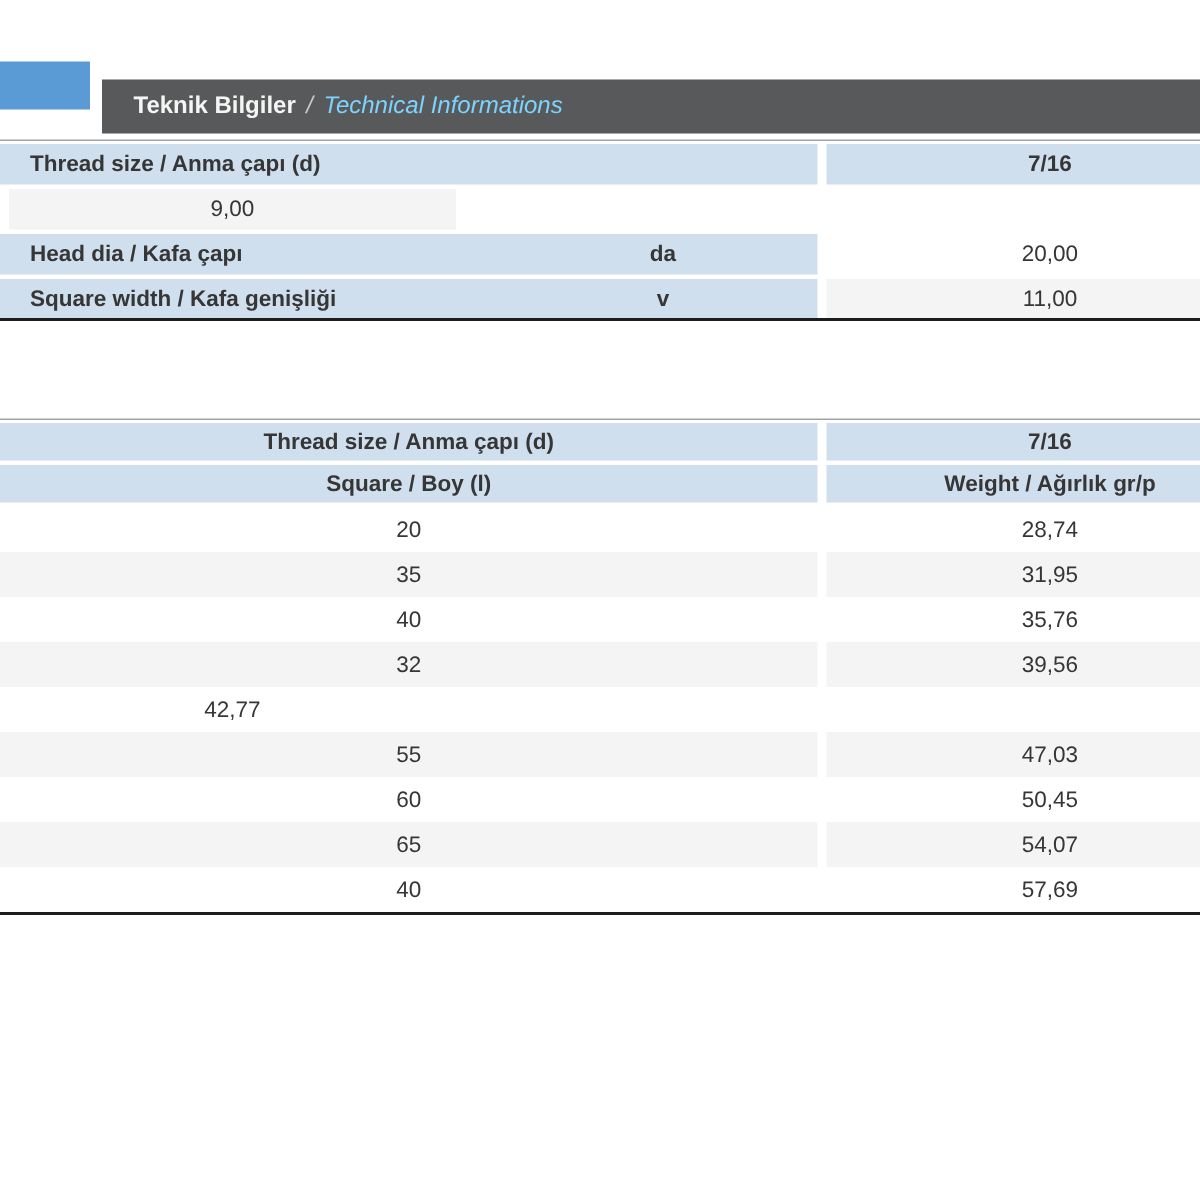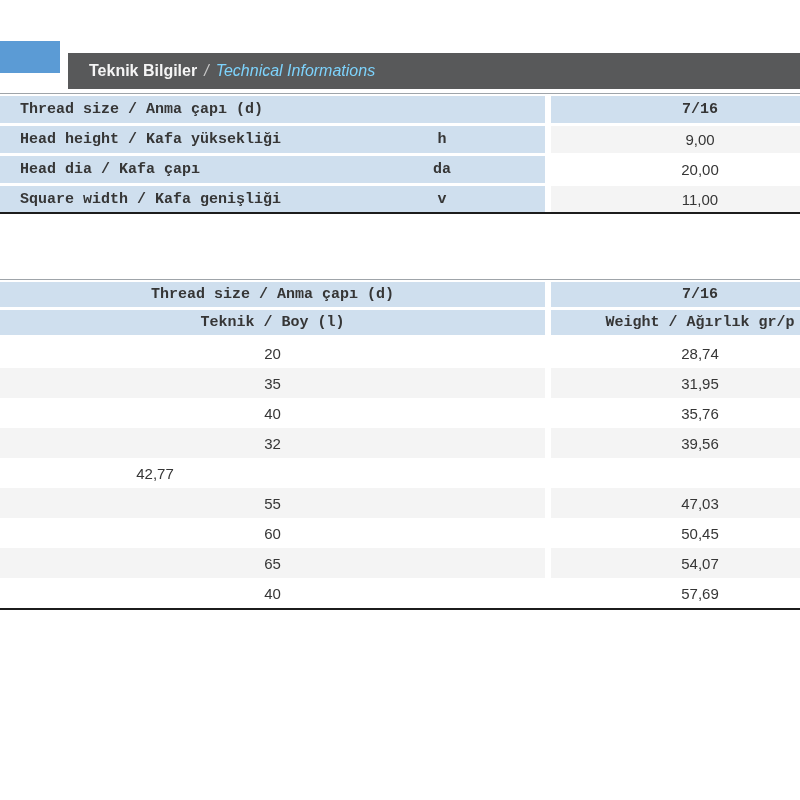--- a/index.html
+++ b/index.html
@@ -34,21 +34,21 @@
   .title-main { color: #f5f5f5; font-weight: 700; }
   .title-sep  { color: #c9c9c9; font-style: italic; margin: 0 7px; }
   .title-sub  { color: #7dd3fc; font-style: italic; font-weight: 400; }
 
   
   .tbl { position: absolute; left: 0; width: 849px; border-top: 1px solid #9fa4a9; padding-top: 2px; }
   .trow { display: flex; }
   .cell { display: flex; align-items: center; box-sizing: border-box; }
   .lcell { width: 545px; }
   .rcell { width: 298px; margin-left: 6px; justify-content: center; }
-  .bg-blue { background: #cfdfee; font-family: Liberation Mono, monospace; }
+  .bg-blue { background: #cfdfee; }
   .bg-alt  { background: #f4f4f4; }
   .bg-white{ background: #ffffff; }
   .bold-ish { font-weight: 600; }
   .dark-rule {
     position: absolute; left: 0; width: 800px; height: 2px;
     background: #1c1c1c;
   }
 
   
   #spec-table { top: 93px; }
@@ -82,24 +82,20 @@
       <span class="title-sub">Technical Informations</span>
     </div>
   </div>
 
   <div class="tbl" id="spec-table">
     <div class="trow">
       <div class="cell lcell bg-blue bold-ish">Thread size / Anma çapı (d)</div>
       <div class="cell rcell bg-blue bold-ish">7/16</div>
     </div>
     <div class="trow">
-      <div class="cell lcell bg-blue bold-ish">
-        <span>Head height / Kafa yüksekliği</span>
-        <span class="spec-symbol">h</span>
-      </div>
       <div class="cell rcell bg-alt">9,00</div>
     </div>
     <div class="trow">
       <div class="cell lcell bg-blue bold-ish">
         <span>Head dia / Kafa çapı</span>
         <span class="spec-symbol">da</span>
       </div>
       <div class="cell rcell bg-white">20,00</div>
     </div>
     <div class="trow">
@@ -111,21 +107,21 @@
     </div>
   </div>
   <div class="dark-rule rule-1"></div>
 
   <div class="tbl" id="weight-table">
     <div class="trow hrow">
       <div class="cell lcell bg-blue bold-ish">Thread size / Anma çapı (d)</div>
       <div class="cell rcell bg-blue bold-ish">7/16</div>
     </div>
     <div class="trow hrow">
-      <div class="cell lcell bg-blue bold-ish">Teknik / Boy (l)</div>
+      <div class="cell lcell bg-blue bold-ish">Square / Boy (l)</div>
       <div class="cell rcell bg-blue bold-ish">Weight / Ağırlık gr/p</div>
     </div>
 
     <div class="trow drow">
       <div class="cell lcell bg-white">20</div>
       <div class="cell rcell bg-white">28,74</div>
     </div>
     <div class="trow drow">
       <div class="cell lcell bg-alt">35</div>
       <div class="cell rcell bg-alt">31,95</div>

